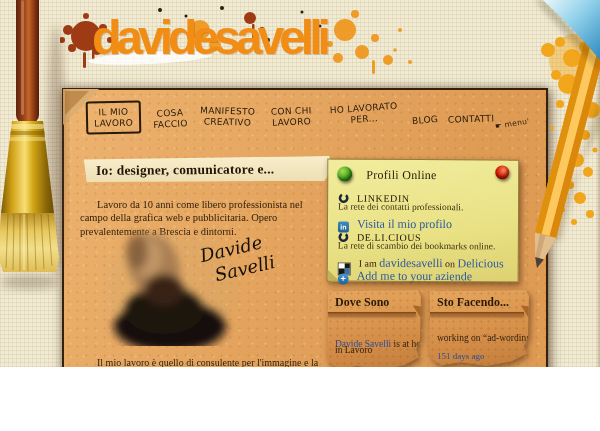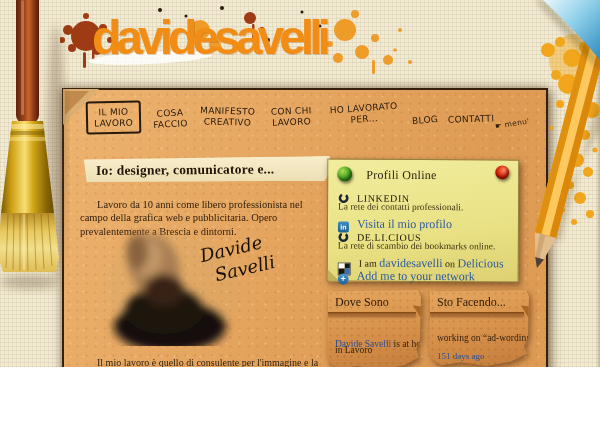--- a/index.html
+++ b/index.html
@@ -98,21 +98,21 @@
   
   .note{position:absolute;filter:drop-shadow(2px 3px 3px rgba(50,20,0,.5))}
   .note-inner{position:relative;width:100%;height:100%;
     background:linear-gradient(170deg,#e6a75f,#d6904a 55%,#c37d3c);
     background-image:radial-gradient(rgba(120,60,10,.15) 1px,transparent 1.3px),
       linear-gradient(170deg,#e6a75f,#d6904a 55%,#c37d3c);
     background-size:7px 7px,100% 100%;
     clip-path:polygon(1% 2%,97% 0%,100% 8%,99% 62%,95% 74%,98% 84%,82% 94%,58% 100%,32% 95%,12% 99%,2% 90%,0% 78%,1% 30%)}
   .note1{left:263px;top:200px;width:94px;height:80px}
   .note2{left:365px;top:200px;width:100px;height:76px}
-  .note-title{position:absolute;left:8px;top:5px;font-size:12px;font-weight:normal;color:#2c1a06;white-space:nowrap}
+  .note-title{position:absolute;left:8px;top:5px;font-size:12px;font-weight:bold;color:#2c1a06;white-space:nowrap}
   .note-rule{position:absolute;left:0;right:5px;top:22px;height:3px;
     background:linear-gradient(#7a4513,#b57036);box-shadow:0 2px 3px rgba(60,25,0,.45)}
   .note-curl{position:absolute;right:-1px;top:16px;width:0;height:0;
     border-top:12px solid #a96626;border-left:10px solid transparent;transform:rotate(8deg)}
   .note-row{position:absolute;left:8px;right:4px;white-space:nowrap}
   .note-serv{font-size:10px;font-weight:bold;color:#241808;letter-spacing:.5px}
   .note-tx{font-size:9.5px;color:#33210d}
   .note-lk{font-size:9.5px;color:#2d4f94;text-decoration:none;cursor:pointer}
   .nr1{top:29px}.nr2{top:43px}.nr3{top:55px}
 </style>
@@ -258,21 +258,21 @@
         <span class="del-icon">
             <i></i>
             <i></i>
             <i></i>
             <i></i>
           </span>
         <span class="darktx">I am </span><a class="p-link">davidesavelli</a><span class="darktx"> on </span><a class="p-link">Delicious</a>
       </div>
       <div class="p-row row-de-a">
         <span class="sq-icon add-icon">+</span>
-        <a class="p-link">Add me to your network</a>
+        <a class="p-link">Add me to your aziende</a>
       </div>
     </div>
 
     <div class="note note1">
       <div class="note-inner">
         <div class="note-title">Dove Sono</div>
         <div class="note-rule"></div>
         <div class="note-curl"></div>
         <div class="note-row nr2">
           <a class="note-lk">Davide Savelli</a><span class="note-tx"> is at home</span>

